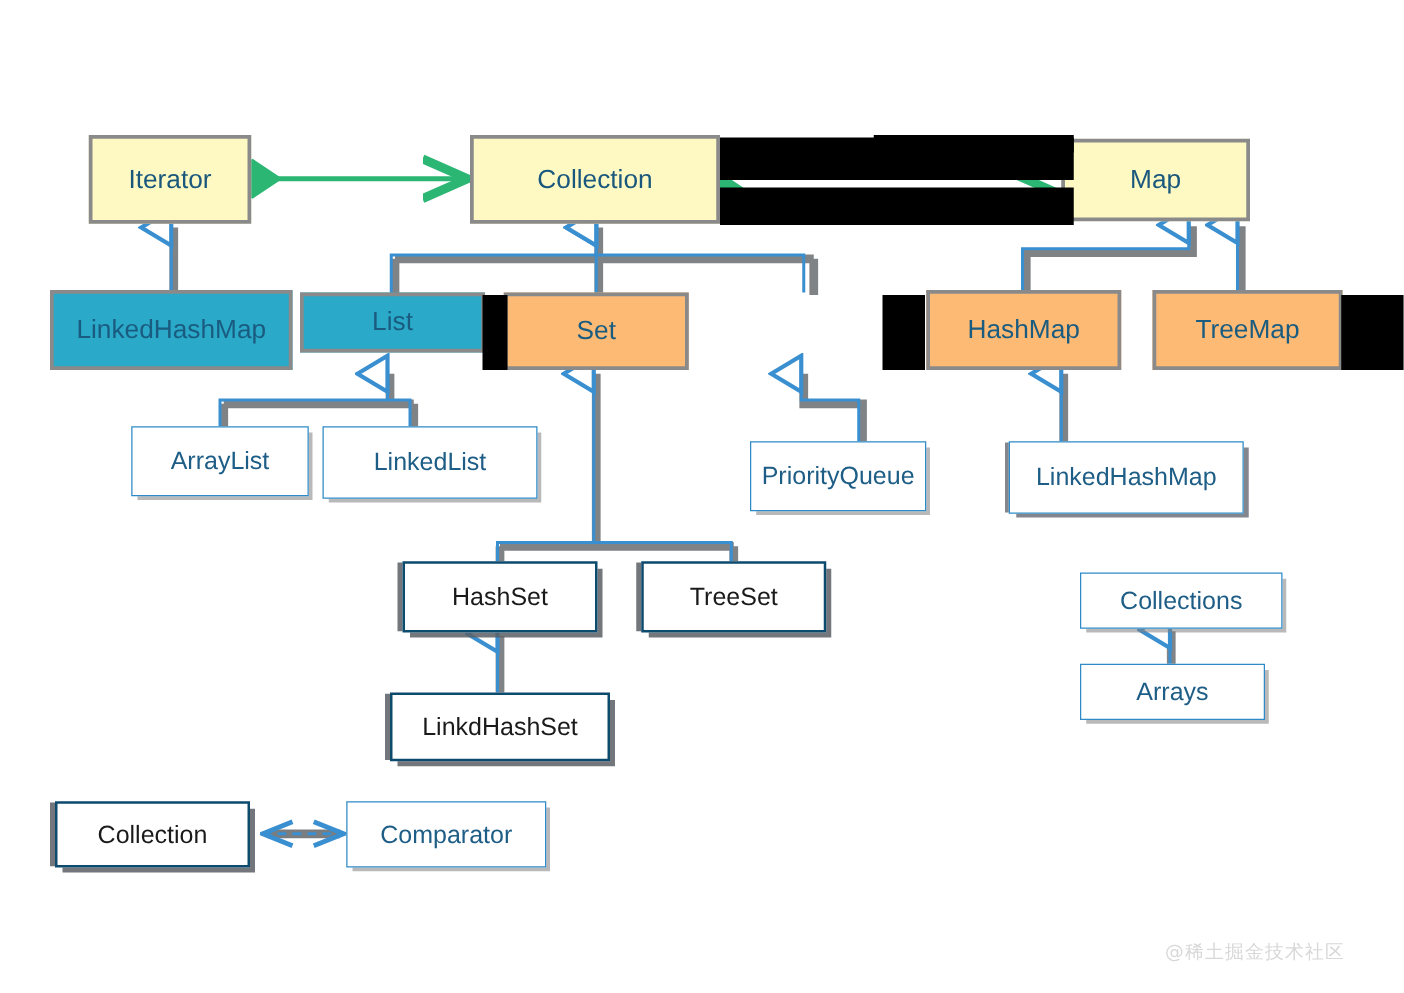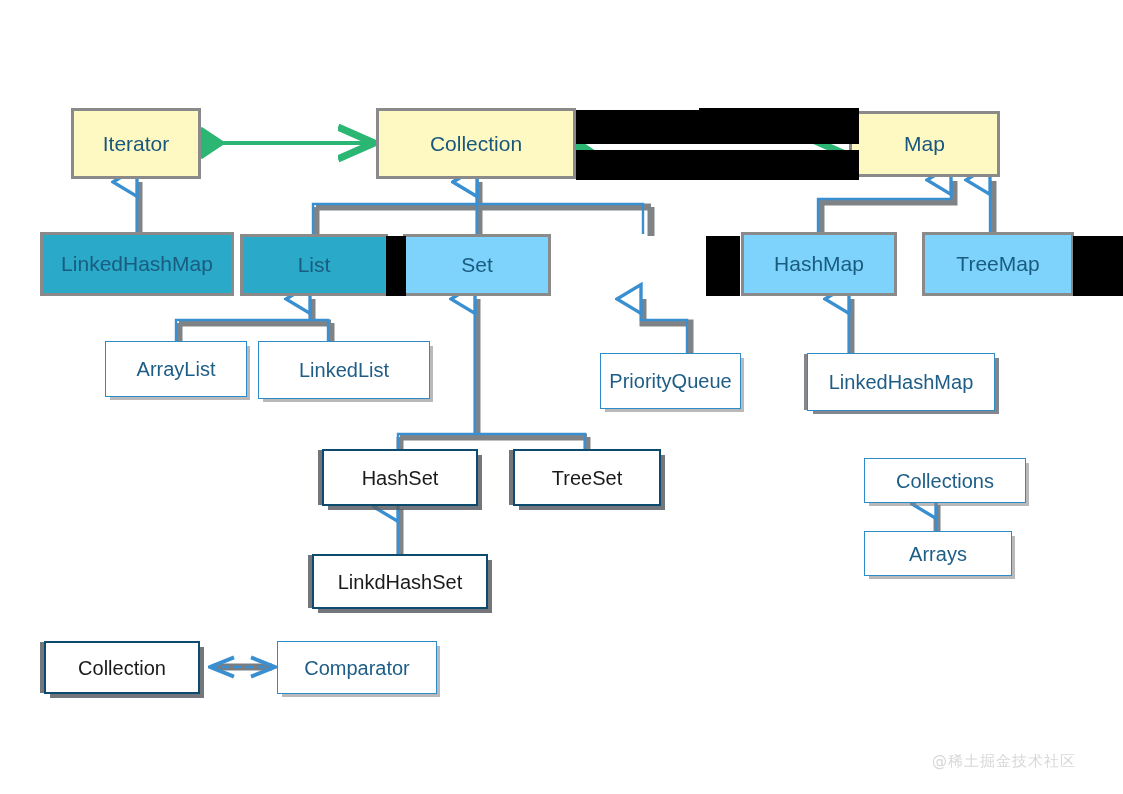--- a/index.html
+++ b/index.html
@@ -26,21 +26,21 @@
 
   
   .fill{
     color:#1d5d86;
     font-size:21px;
     border:3px solid #808080;
     box-shadow:3px 3px 0 0 rgba(128,128,128,0.0);
   }
   .green{background:#fef9c3;border-color:#8a8a8a;color:#19577d;text-align:right;}
   .teal {background:#2aa9c9;border-color:#8a8a8a;color:#1a5c80;}
-  .blue {background:#7dd3fc;border-color:#8a8a8a;color:#1a5c80;}
+  .blue {background:#fdba74;border-color:#8a8a8a;color:#1a5c80;}
 
   
   .plain{
     background:#ffffff;
     border:1.5px solid #2e8bc8;
     color:#1d5d86;
     font-size:20px;
     box-shadow:4px 4px 0 -1px rgba(128,128,128,0.55);
   }
   .plain.dark{
@@ -170,21 +170,21 @@
   </div>
 
   <div class="node fill green" style="left:849px;top:111px;width:151px;height:66px;">
     <span class="lbl">Map</span>
   </div>
 
   <div class="node fill teal" style="left:40px;top:232px;width:194px;height:64px;">
     <span class="lbl">LinkedHashMap</span>
   </div>
 
-  <div class="node fill teal" style="left:240px;top:234px;width:148px;height:62px;">
+  <div class="node fill teal" style="left:240px;top:234px;width:148px;height:48px;">
     <span class="lbl">List</span>
   </div>
 
   <div class="node fill blue" style="left:403px;top:234px;width:148px;height:62px;">
     <span class="lbl">Set</span>
   </div>
 
 
   <div class="node fill blue" style="left:741px;top:232px;width:156px;height:64px;">
     <span class="lbl">HashMap</span>

